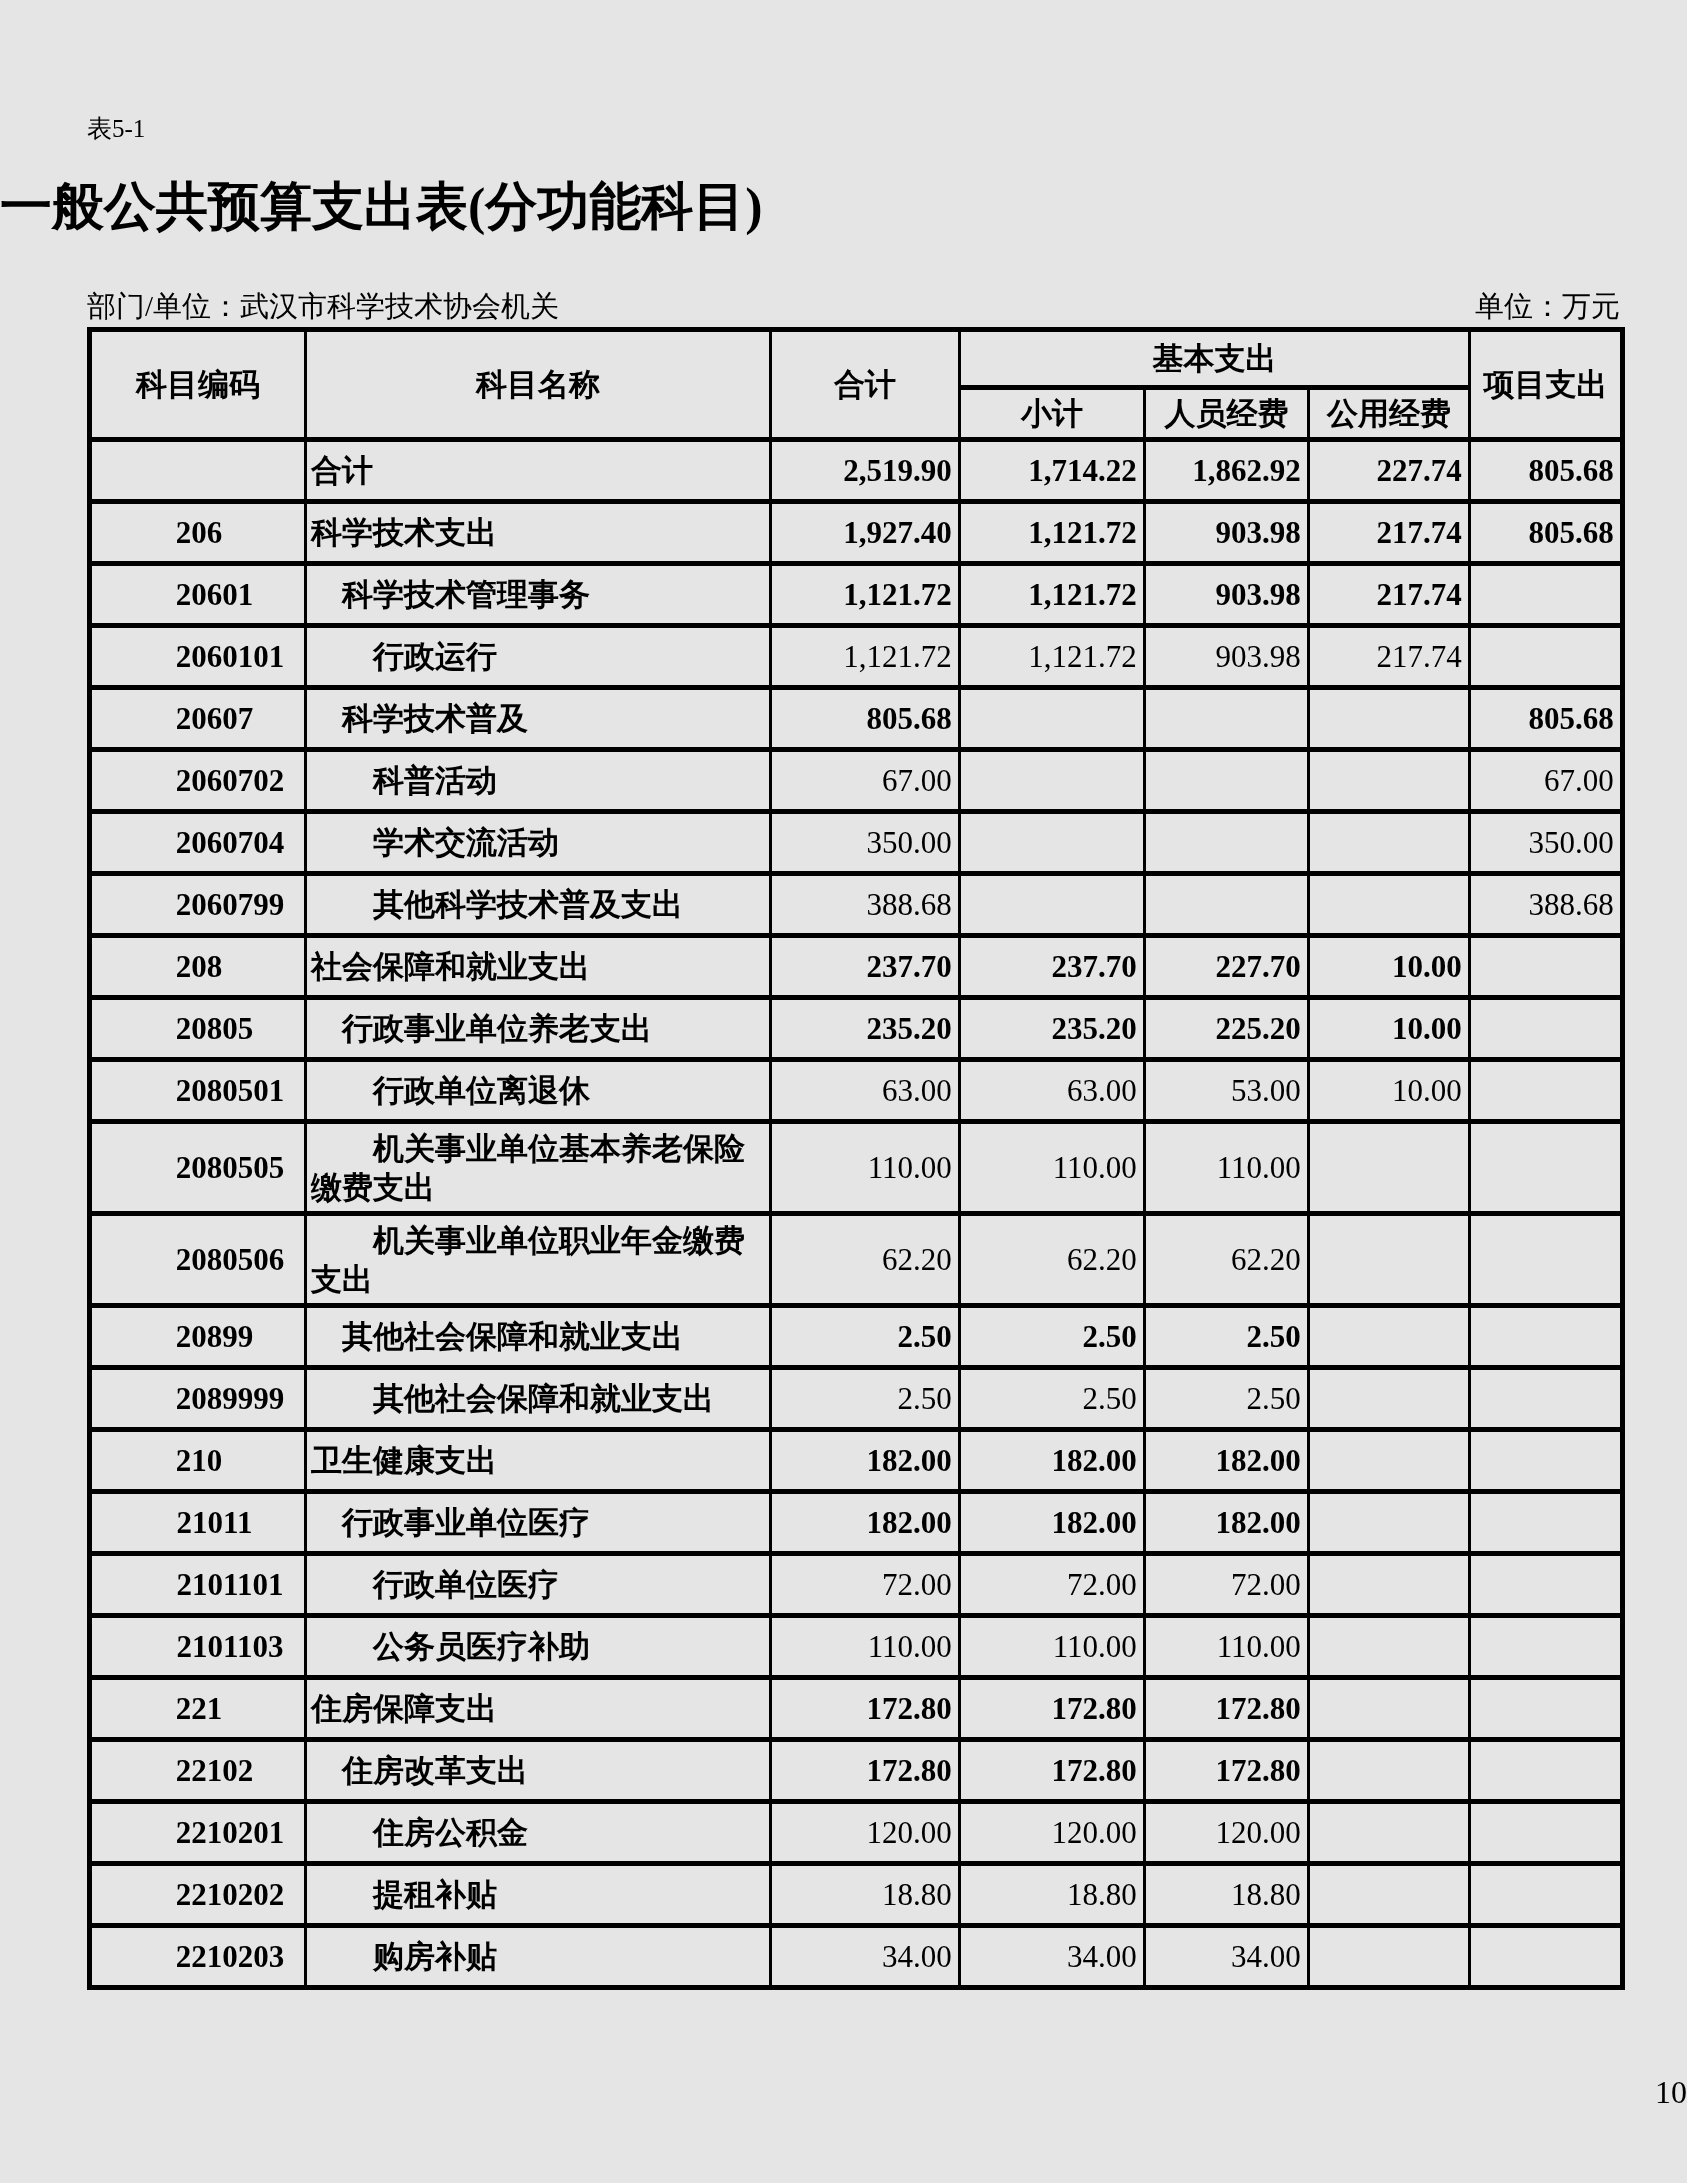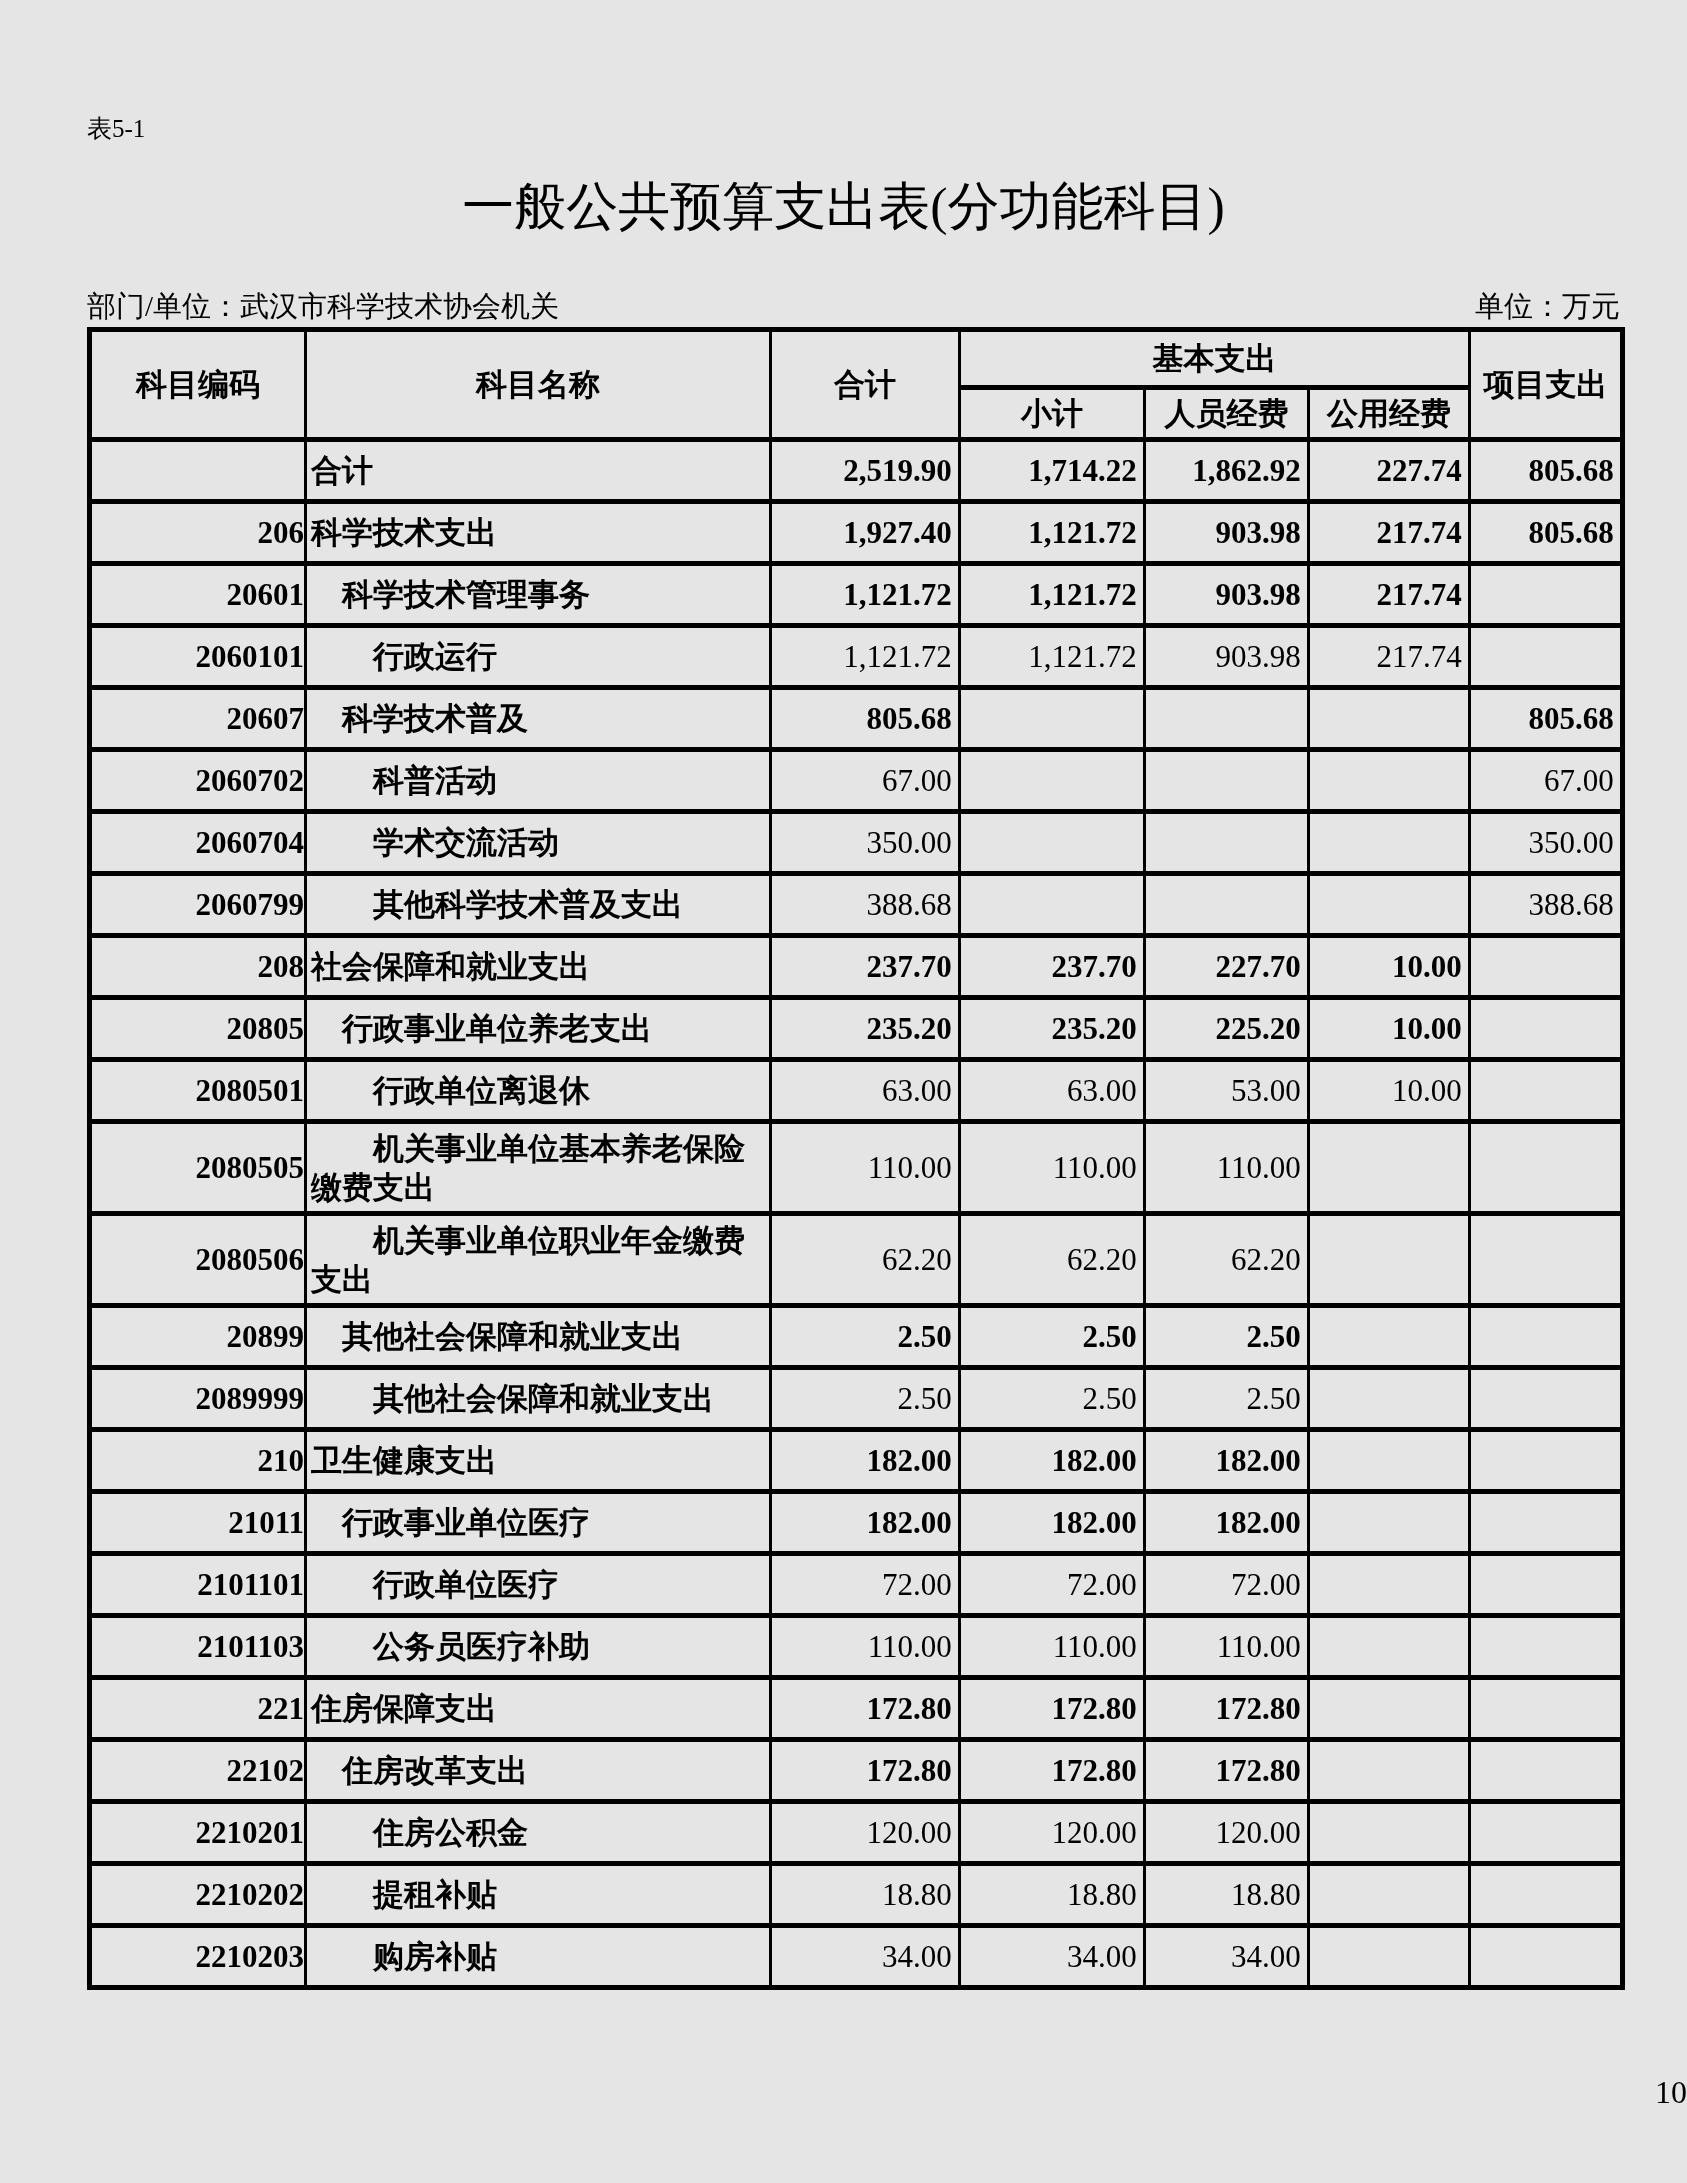--- a/index.html
+++ b/index.html
@@ -6,21 +6,21 @@
   body {
     width:1687px; height:2183px;
     font-family:"Liberation Serif","DejaVu Serif",serif;
     color:#000;
   }
   .page { position:relative; width:1687px; height:2183px; background:#e5e5e5; overflow:hidden; }
 
   .table-label { position:absolute; left:87px; top:115px; font-size:25px; line-height:1.1; }
   .doc-title {
     position:absolute; left:0; top:180px; width:100%;
-    text-align:center; font-size:52px; font-weight:normal; line-height:1.05; margin:0;
+    font-size:52px; font-weight:bold; line-height:1.05; margin:0;
   }
   .meta-row {
     position:absolute; left:87px; top:279px; width:1533px;
     display:flex; justify-content:space-between; font-size:29px; line-height:1.15;margin-top:11px;
   }
 
   table.budget {
     position:absolute; left:87px; top:327px;
     width:1533px; table-layout:fixed;
     border-collapse:collapse; border:5.2px solid #000;
@@ -34,21 +34,21 @@
     padding:0;
   }
   .budget thead th { font-weight:bold; text-align:center; }
   .budget thead tr.h1 { height:58px; }
   .budget thead tr.h2 { height:52px; }
 
   .budget tbody tr { height:62px; }
   .budget tbody tr.tall { height:92px; }
   .budget tbody tr.bold td { font-weight:bold; }
 
-  td.code { text-align:right; padding-left:2.1px; }
+  td.code { text-align:center; padding-left:2.1px; }
   td.code.ind1 { padding-left:33px; }
   td.code.ind2 { padding-left:64px;font-weight:bold; }
 
   td.name { text-align:left; padding-left:4.1px; padding-right:2.1px; line-height:39px;font-weight:bold; }
   td.name.ind1 { text-indent:31px; }
   td.name.ind2 { text-indent:62px; }
 
   td.num { text-align:right; padding-right:6.2px; }
 
   .page-number {

